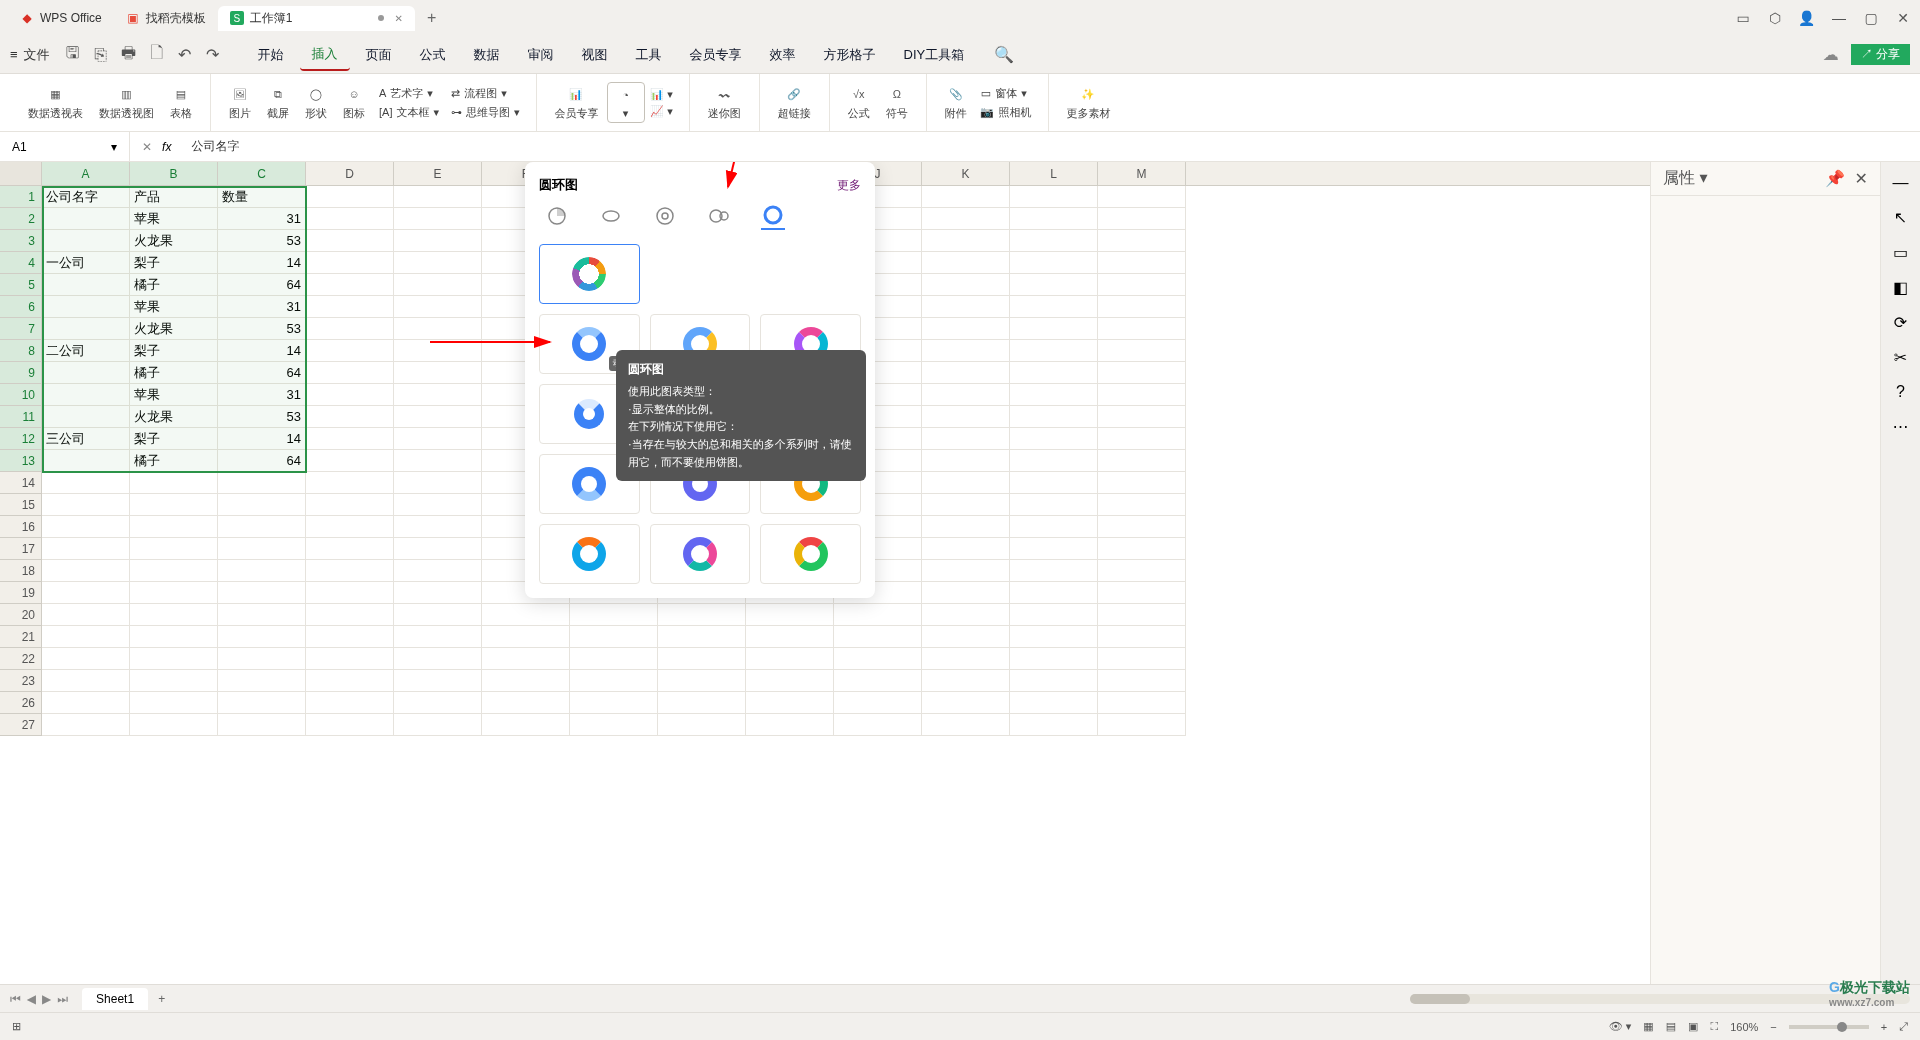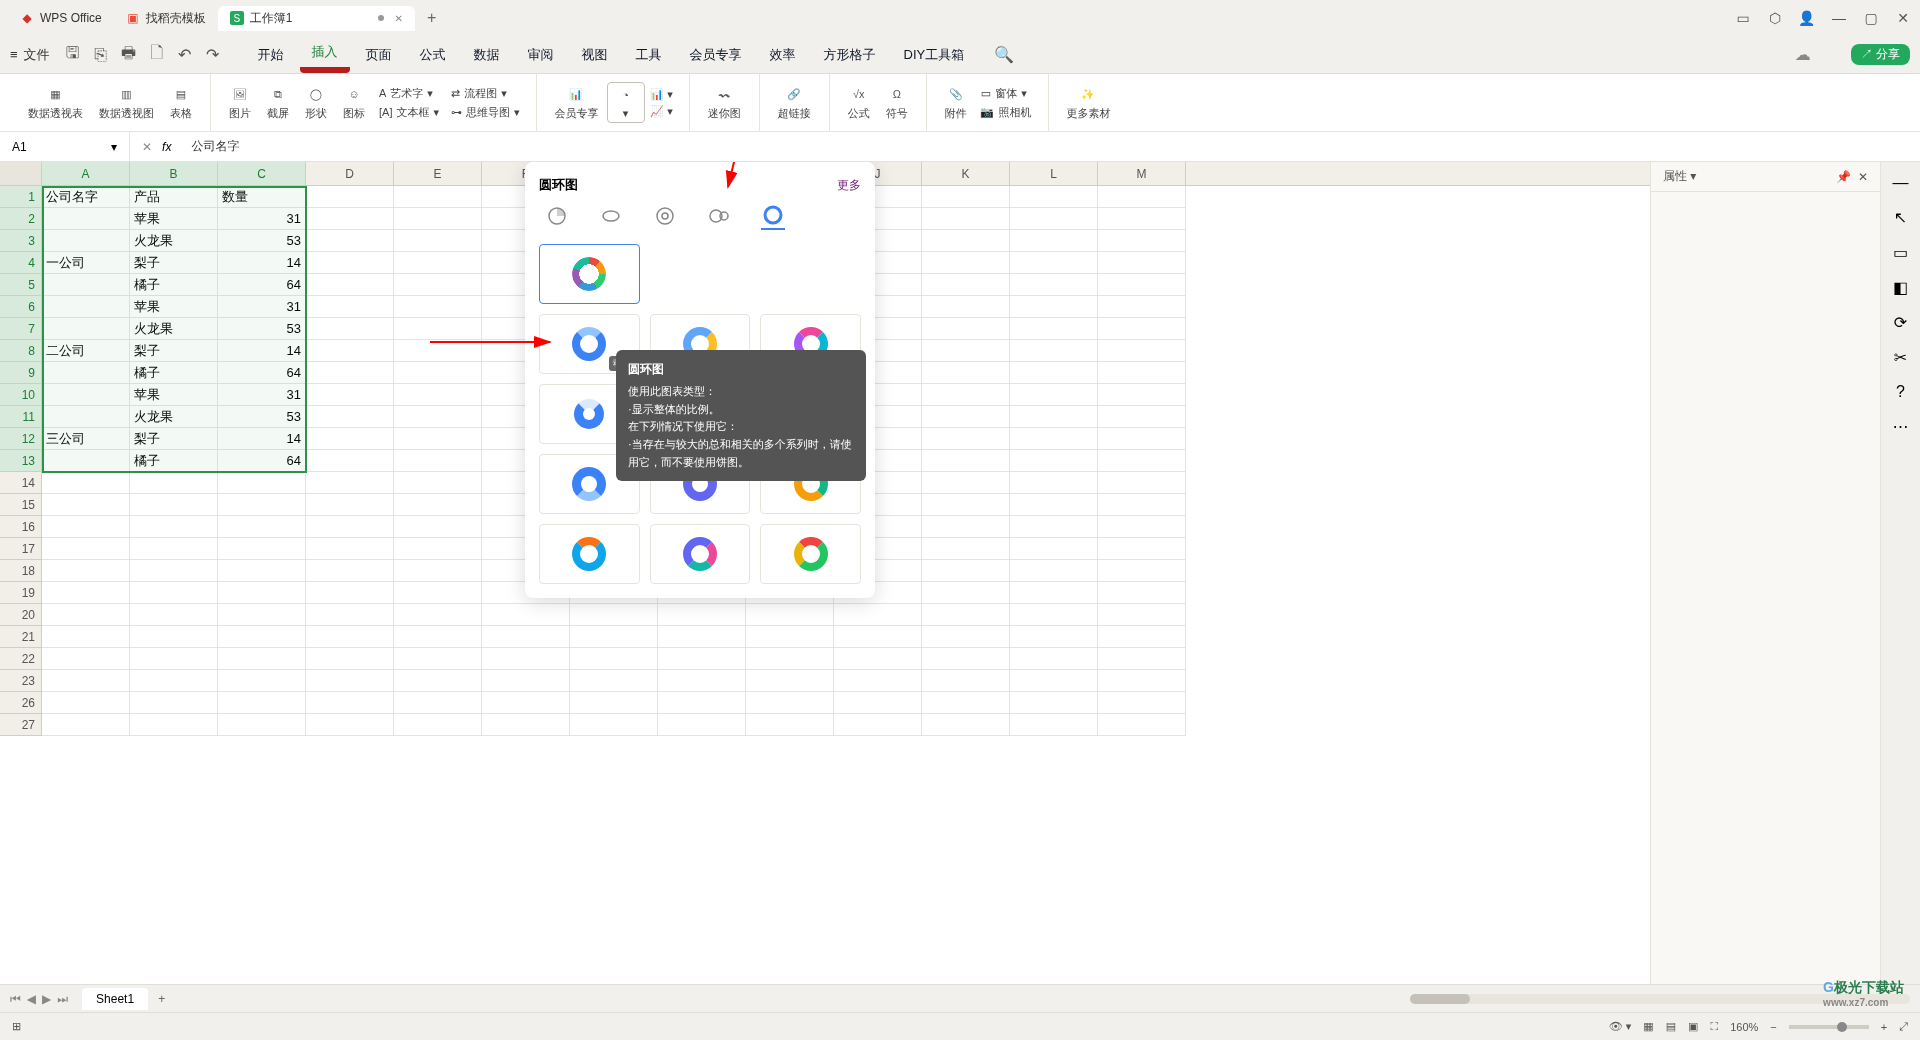--- a/index.html
+++ b/index.html
@@ -14,23 +14,23 @@
 .newtab { padding: 0 12px; font-size: 16px; color: #666; }
 .win-controls { margin-left: auto; display: flex; gap: 14px; align-items: center; }
 .win-controls span { width: 18px; height: 18px; display:inline-flex; align-items:center; justify-content:center; color:#555; font-size:14px;}
 
 
 .menubar { display: flex; align-items: center; height: 38px; padding: 0 10px; background: #f2f0ed; gap: 4px; border-bottom:1px solid #e0ddd8; }
 .appmenu { display:flex; align-items:center; gap:6px; font-size:13px; color:#333; margin-right:10px;}
 .qat { display:flex; align-items:center; gap:10px; margin-right:20px;}
 .qat-icon { width:18px; height:18px; display:inline-flex; align-items:center; justify-content:center; color:#555;}
 .menu-item { padding: 6px 12px; font-size: 13px; color: #0f172a; border-radius: 4px;}
-.menu-item.active { color: #1a7f37; border-bottom: 6px solid #b91c1c;}
+.menu-item.active { color: #1a7f37; border-bottom: 2px solid #b91c1c;}
 .menu-right { margin-left:auto; display:flex; gap:12px; align-items:center;}
-.share-btn { background:#22a95e; color:#fff; padding:2px 10px; border-radius:8px; font-size:12px;margin-left:28px;}
+.share-btn { background:#22a95e; color:#fff; padding:2px 10px; border-radius:0; font-size:12px;}
 
 
 .ribbon { display: flex; align-items: center; height: 58px; background: #fff; border-bottom:1px solid #e6e3dd; padding: 0 10px; }
 .ribbon-group { display:flex; align-items:center; padding: 0 10px; border-right:1px solid #e8e5df; height:100%;}
 .ribbon-btn { display:flex; flex-direction:column; align-items:center; justify-content:center; padding:2px 8px; font-size:11px; color:#444; gap:2px;}
 .ribbon-btn .ricon { width:20px; height:20px; color:#555; display:inline-flex; align-items:center; justify-content:center; }
 .ribbon-sub { display:flex; flex-direction:column; gap:4px; padding:0 6px; font-size:11px; color:#444;}
 .ribbon-sub-item {display:flex; align-items:center; gap:4px;}
 
 
@@ -51,21 +51,21 @@
 .rh { width:42px; background:#f2efe9; border-right:1px solid #d0cdc5; border-bottom:1px solid #d0cdc5; display:flex; align-items:center; justify-content:flex-end; padding-right:6px; font-size:12px; color:#555;}
 .rh.sel { background:#d8eadb; color:#1a7f37;}
 .cell { width:88px; border-right:1px solid #e6e3dd; border-bottom:1px solid #e6e3dd; padding:0 4px; display:flex; align-items:center;}
 .cell.num { justify-content:flex-end;}
 
 
 .sel-border { position:absolute; border:2px solid #2b9348; background:rgba(100,180,120,0.08); pointer-events:none;}
 
 
 .rightpanel { width:230px; border-left:1px solid #e6e3dd; background:#faf8f4; display:flex; flex-direction:column;}
-.rp-header { display:flex; align-items:center; padding:6px 12px; font-size:12px; color:#555; justify-content:space-between; border-bottom:1px solid #e6e3dd;}
+.rp-header { display:flex; align-items:center; padding:6px 12px; font-size:16px; color:#555; justify-content:space-between; border-bottom:1px solid #e6e3dd;}
 .rside-strip { width:40px; background:#f2f0ed; border-left:1px solid #e6e3dd; display:flex; flex-direction:column; align-items:center; gap:16px; padding-top:12px;}
 
 
 .chart-panel { position:absolute; left:525px; top:0px; width:350px; background:#fff; border-radius:8px; box-shadow:0 4px 20px rgba(0,0,0,0.15); padding:14px; z-index:10;}
 .cp-header { display:flex; justify-content:space-between; align-items:center; font-size:13px; margin-bottom:12px;}
 .cp-more { color:#701a75; font-size:12px;}
 .cp-tabs { display:flex; gap:30px; margin-bottom:14px; padding:0 6px;}
 .cp-tabicon { width:24px; height:24px; color:#888; display:flex; align-items:center; justify-content:center; padding-bottom:4px;}
 .cp-tabicon.active { color:#3b82f6; border-bottom:2px solid #3b82f6;}
 .cp-grid { display:grid; grid-template-columns: repeat(3, 1fr); gap:10px;}
@@ -87,21 +87,21 @@
 .hscroll { margin-left:auto; width:500px; height:10px; background:#e8e5dd; border-radius:5px; position:relative;}
 .hscroll-thumb {position:absolute; left:0; width:60px; height:10px; background:#c5c1b8; border-radius:5px;}
 
 
 .statusbar { height:28px; background:#f2f0ed; display:flex; align-items:center; font-size:11px; color:#555; padding:0 12px; border-top:1px solid #e0ddd8;}
 .statusbar .right { margin-left:auto; display:flex; align-items:center; gap:12px;}
 .zoom-slider { width:80px; height:4px; background:#d0cdc5; position:relative;}
 .zoom-slider .thumb { position:absolute; left:48px; top:-3px; width:10px; height:10px; background:#888; border-radius:50%;}
 
 
-.watermark { position:absolute; right:16px; bottom:32px; font-size:14px; font-weight:bold; z-index:50;}
+.watermark { position:absolute; right:10px; bottom:32px; font-size:14px; font-weight:bold; z-index:50;}
 .watermark .g { color:#5aa9e6;}
 .watermark .txt { color:#2a7d4f;}
 .watermark .url { display:block; font-size:10px; color:#888;}
 
 .dot-ind { width:6px; height:6px; border-radius:50%; background:#ef4444; position:absolute; top:-2px; right:-2px;}
 
 </style>
 </head>
 <body>
 

